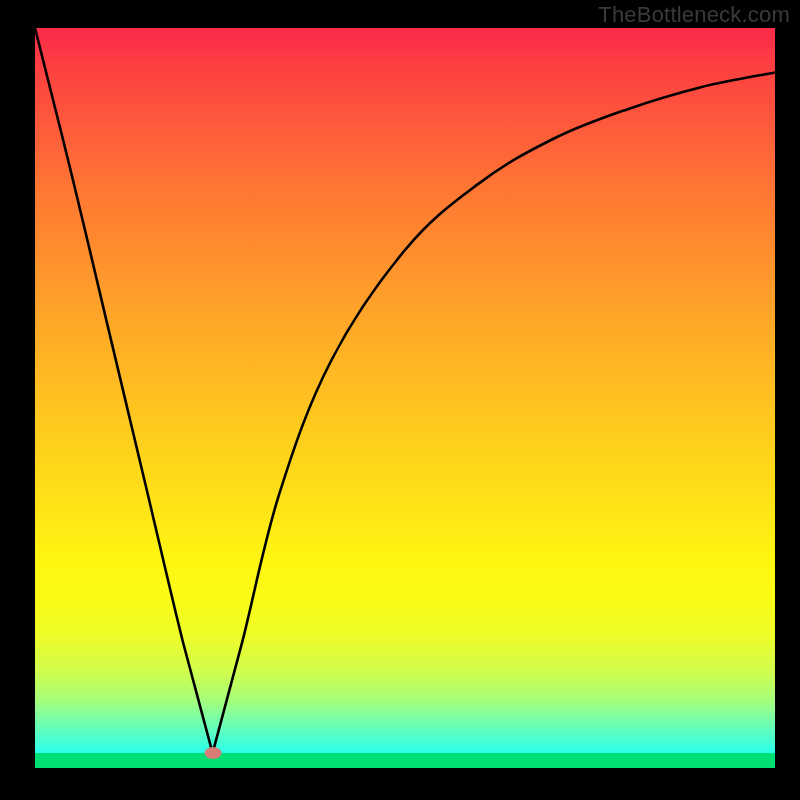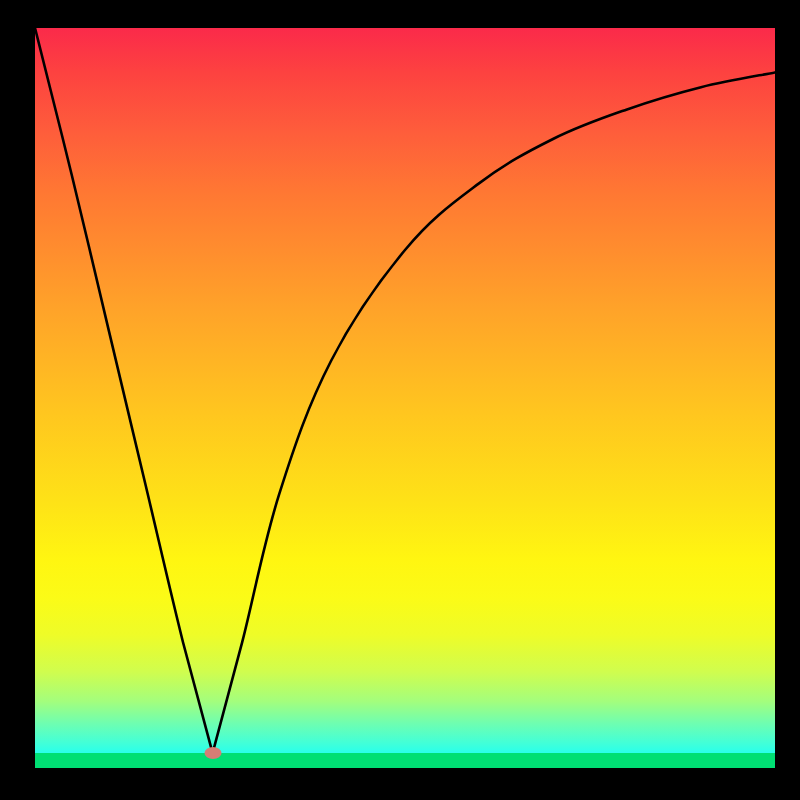--- a/index.html
+++ b/index.html
@@ -77,20 +77,21 @@
     background: #d77d75;
     transform: translate(-50%, -50%);
     z-index: 3;
   }
 </style>
 </head>
 <body>
 
 <div class="frame">
 
+  <div class="attribution">TheBottleneck.com</div>
 
   <div class="plot-area">
     <div class="gradient"></div>
     <div class="ground"></div>
 
     <svg class="curve" viewBox="0 0 740 740" preserveAspectRatio="none">
       <path fill="none" stroke="#000" stroke-width="2.6" stroke-linejoin="round" stroke-linecap="round" id="curve-path" d="M 0.0 0.0 C 6.7 26.6 23.7 93.4 37.0 148.0 C 50.3 202.6 60.7 247.5 74.0 303.4 C 87.3 359.3 97.7 402.9 111.0 458.8 C 124.3 514.7 136.0 566.2 148.0 614.2 L 177.6 725.2 L 207.2 614.2 C 219.2 567.6 228.2 516.8 244.2 466.2 C 260.2 415.6 273.4 377.0 296.0 333.0 C 318.6 289.0 343.4 254.0 370.0 222.0 C 396.6 190.0 417.4 175.4 444.0 155.4 C 470.6 135.4 491.4 124.3 518.0 111.0 C 544.6 97.7 565.4 90.7 592.0 81.4 C 618.6 72.1 639.4 65.9 666.0 59.2 C 692.6 52.5 726.7 47.1 740.0 44.4"></path>
     </svg>
 
     <div class="marker" id="min-marker" style="left: 177.6px; top: 725.2px; background: rgb(215, 125, 117);"></div>

